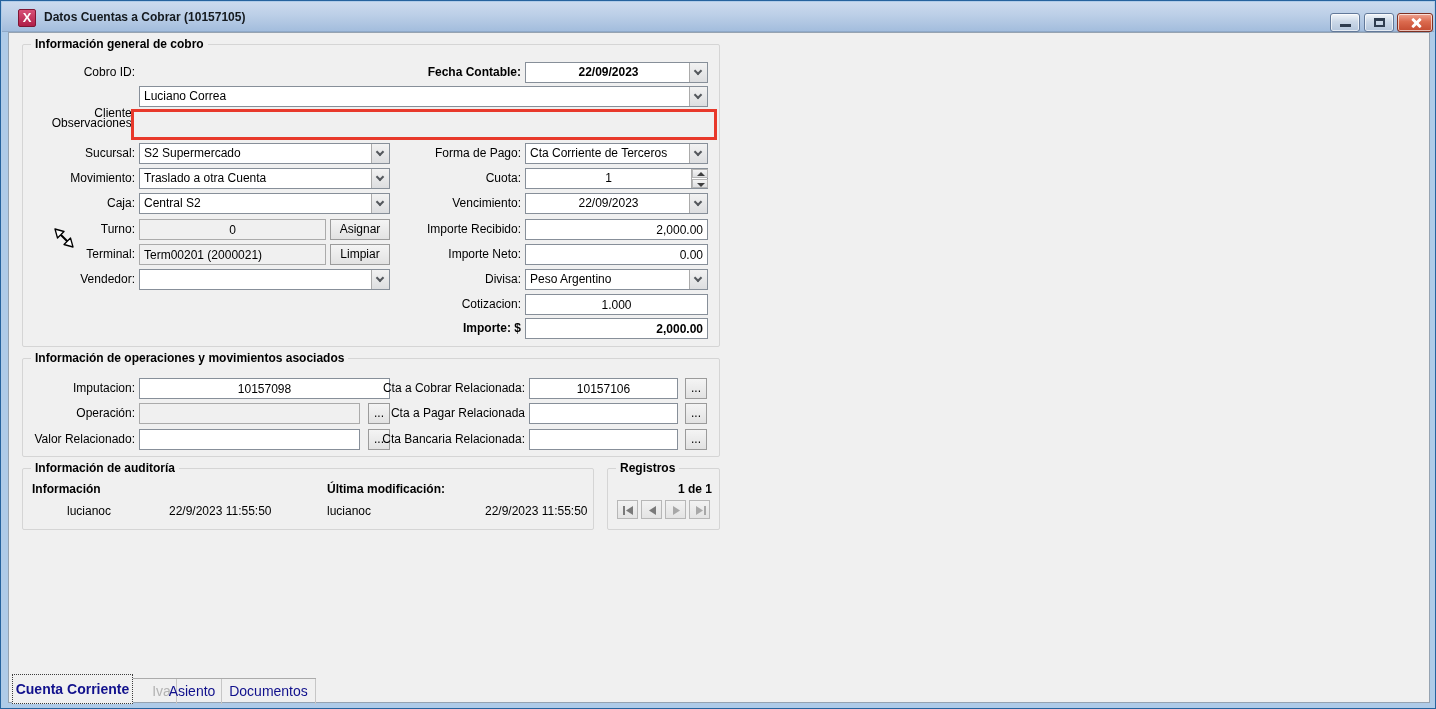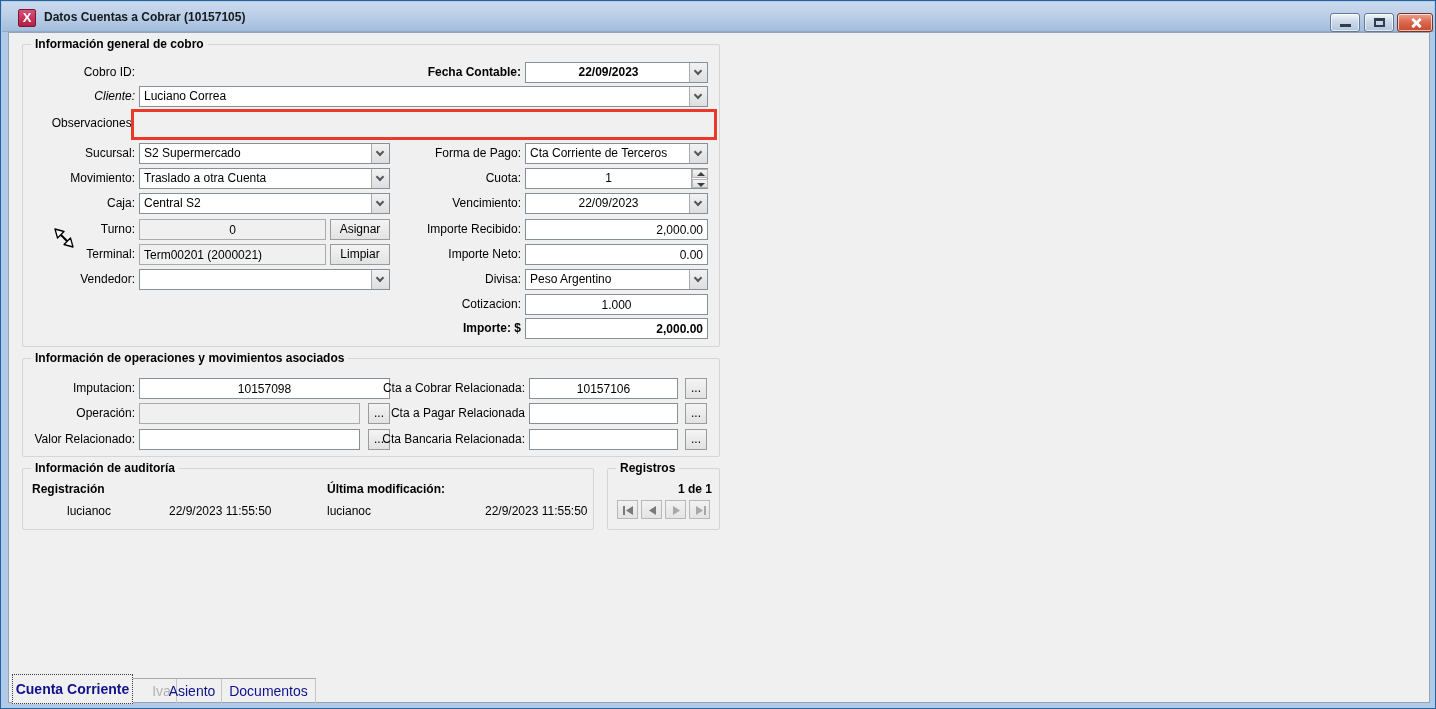--- a/index.html
+++ b/index.html
@@ -121,21 +121,21 @@
     <div class="lbl lblL" style="top:29px;">Cobro ID:</div>
 
     <div class="lbl lblR b" style="top:29px;">Fecha Contable:</div>
     <div class="combo" style="left:516px; top:29px; width:183px;">
       <span class="val ctr b">22/09/2023</span>
       <div class="dd">
           <span class="chev"></span>
         </div>
     </div>
 
-    <div class="lbl lblL" style="top:53px;font-style:italic;">Cliente:</div>
+    <div class="lbl lblL" style="top:70px;">Cliente:</div>
     <div class="combo" style="left:130px; top:53px; width:569px;">
       <span class="val">Luciano Correa</span>
       <div class="dd">
           <span class="chev"></span>
         </div>
     </div>
 
     <div class="lbl lblL" style="top:80px;">Observaciones:</div>
     <div class="hl-red" style="left:122px; top:76px; width:586px; height:31px;"></div>
 
@@ -251,21 +251,21 @@
     <input class="fld" style="left: 130px; top: 396px; width: 221px;" value="">
     <div class="btn btn-browse" style="left:359px; top:396px;">...</div>
 
     <div class="lbl lblR2" style="top:396px;">Cta Bancaria Relacionada:</div>
     <input class="fld" style="left: 520px; top: 396px; width: 149px;" value="">
     <div class="btn btn-browse" style="left:676px; top:396px;">...</div>
 
     <div class="grp" style="left:13px; top:435px; width:572px; height:62px;">
       <span class="grp-title">Información de auditoría</span>
     </div>
-    <div class="audit-txt b" style="left:23px; top:449px;">Registración</div>
+    <div class="audit-txt b" style="left:23px; top:449px;">Información</div>
     <div class="audit-txt" style="left:58px; top:471px;">lucianoc</div>
     <div class="audit-txt" style="left:160px; top:471px;">22/9/2023 11:55:50</div>
     <div class="audit-txt b" style="left:318px; top:449px;">Última modificación:</div>
     <div class="audit-txt" style="left:318px; top:471px;">lucianoc</div>
     <div class="audit-txt" style="left:476px; top:471px;">22/9/2023 11:55:50</div>
 
     <div class="grp" style="left:598px; top:435px; width:113px; height:62px;">
       <span class="grp-title">Registros</span>
     </div>
     <div class="audit-txt b" style="left:598px; top:449px; width:105px; text-align:right;">1 de 1</div>

